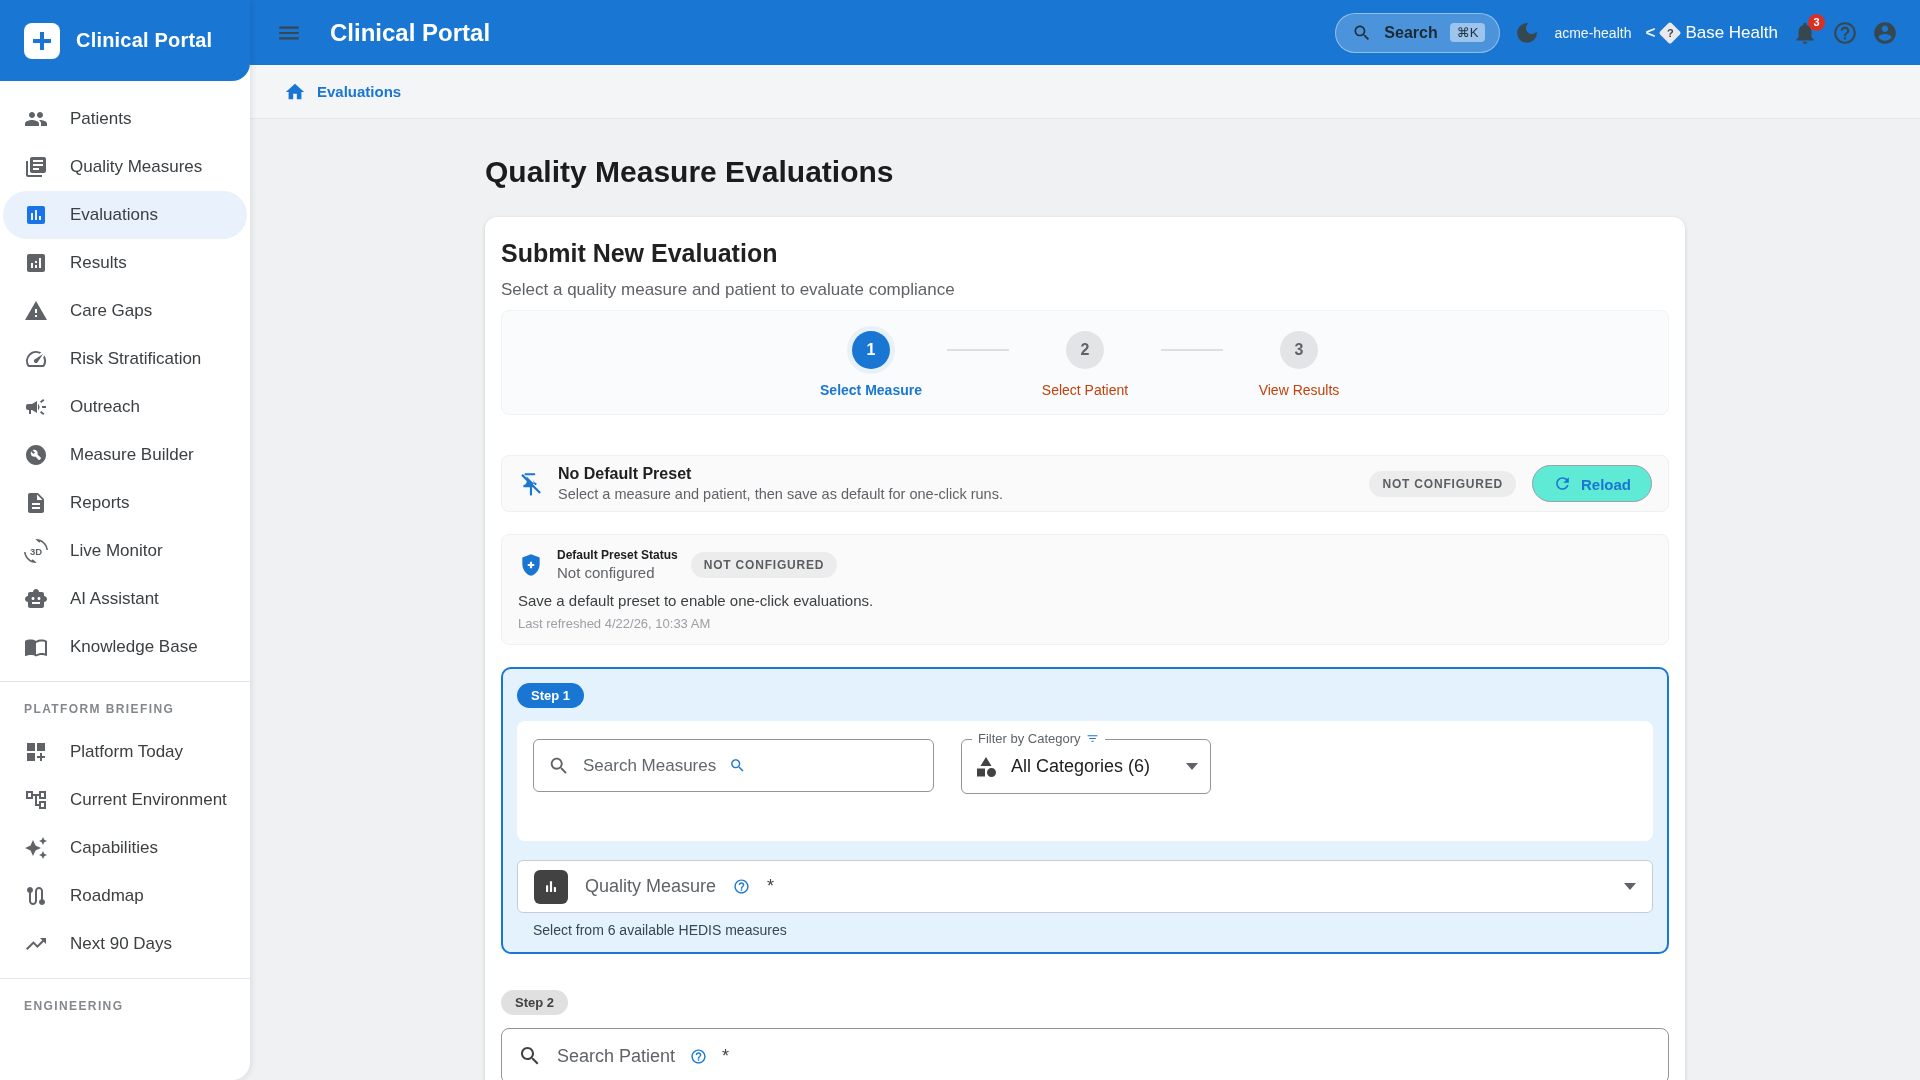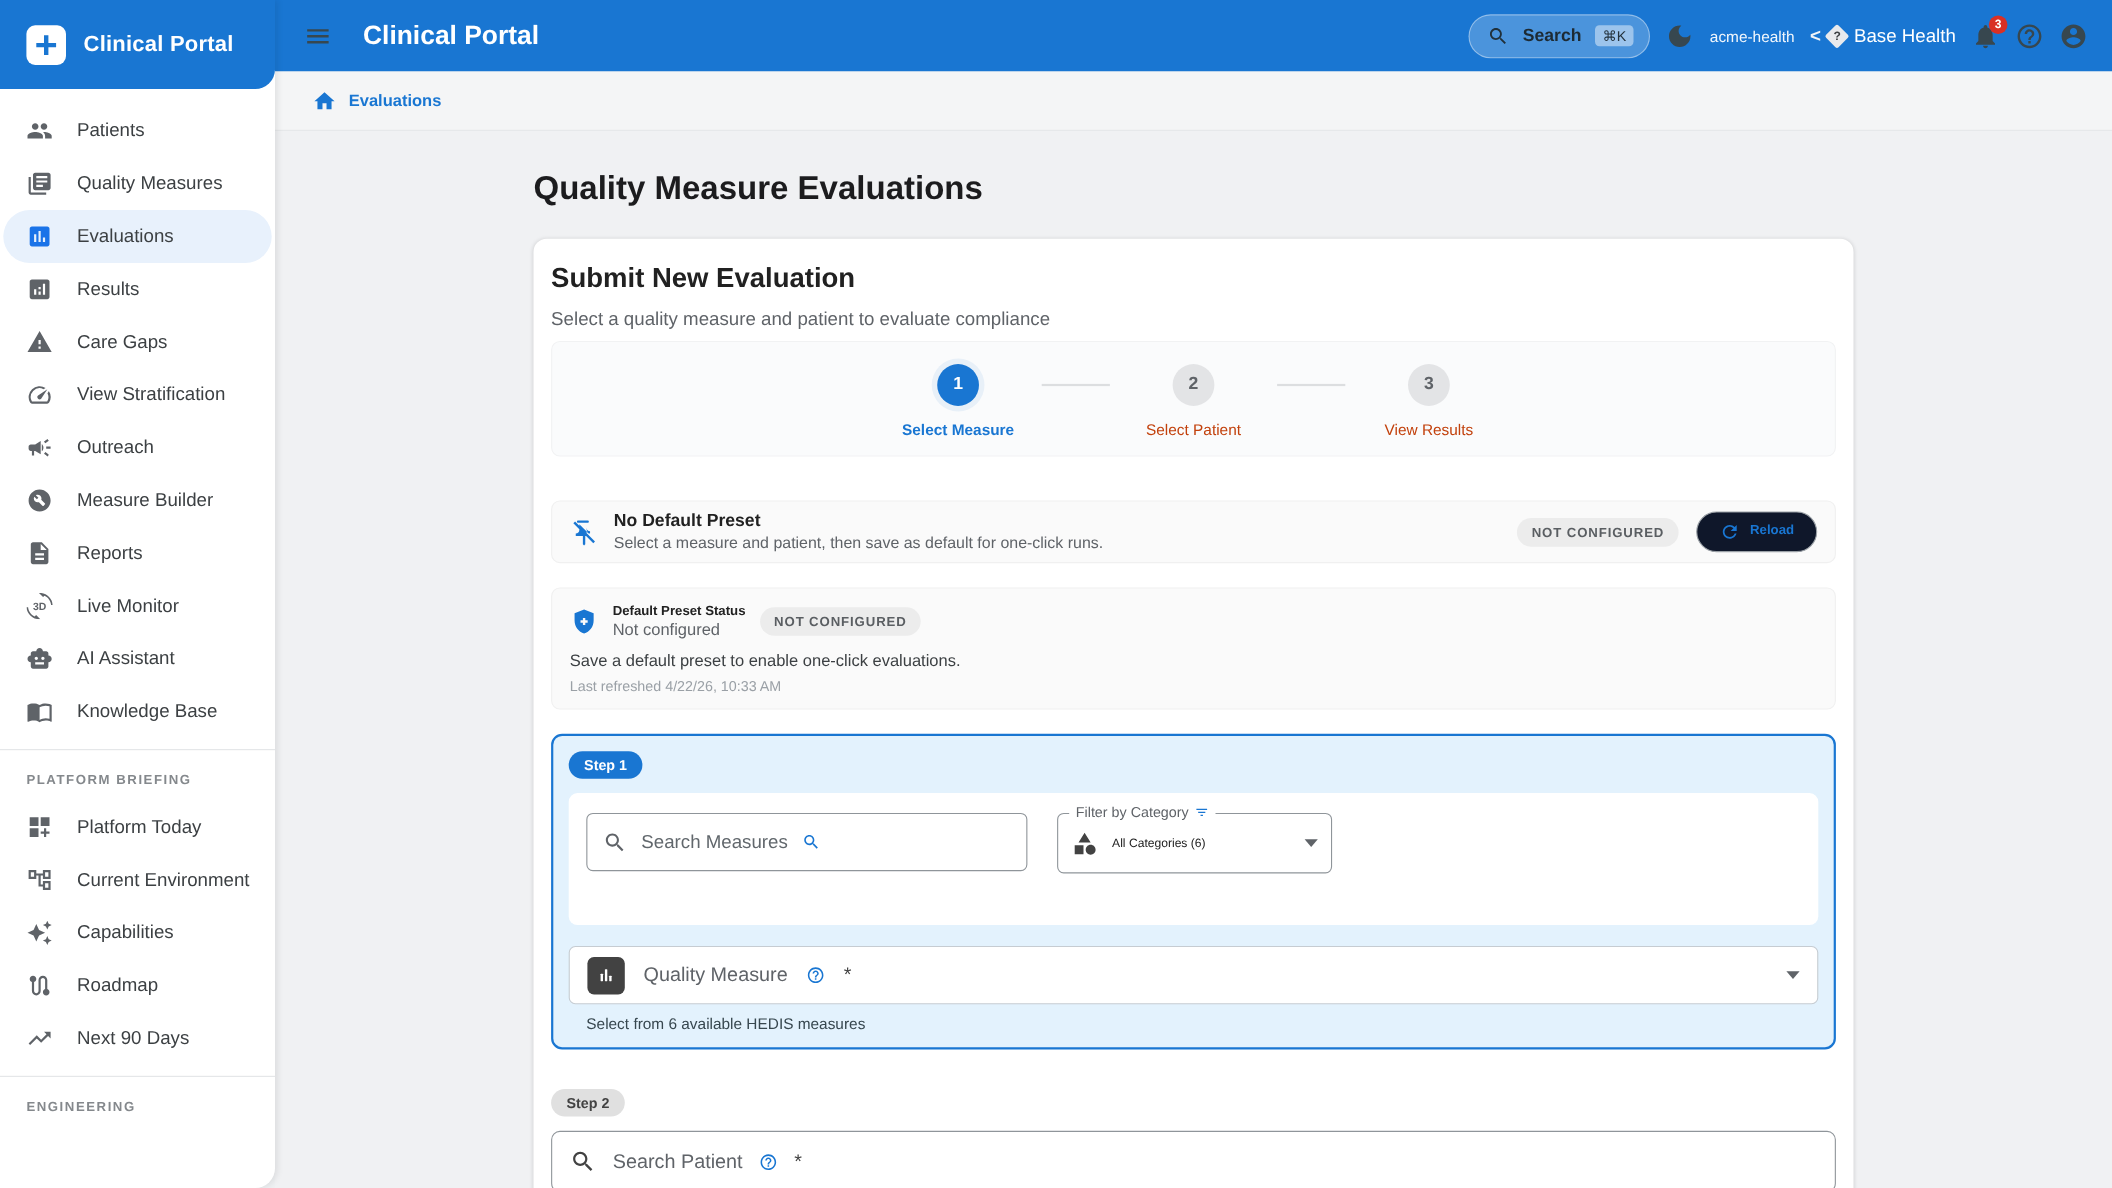--- a/index.html
+++ b/index.html
@@ -84,23 +84,23 @@
   
   .alert-row { display:flex; align-items:center; gap:14px; background:#fafafa;
                border:1px solid #f0f0f0; border-radius:8px; padding:9px 16px;
                margin-bottom:22px; min-height:57px; }
   .alert-row > svg { width:26px; height:26px; color:#1976d2; flex:none; }
   .alert-title { font-size:16px; font-weight:bold; color:#212121; }
   .alert-sub { font-size:14.5px; color:#5f6368; margin-top:3px; }
   .alert-right { margin-left:auto; display:flex; align-items:center; gap:16px; }
   .chip-gray { background:#ececec; color:#5a5e62; font-size:12px; font-weight:bold;
                letter-spacing:.8px; padding:6px 13px; border-radius:14px; white-space:nowrap; }
-  .btn-outlined { display:flex; align-items:flex-start; gap:9px; border:1px solid #9aa0a6;
-                  border-radius:21px; padding:8px 20px; background:#0f172a; color:#1976d2;
-                  font-size:12px; font-weight:bold; cursor:pointer;
+  .btn-outlined { display:flex; align-items:flex-end; gap:9px; border:1px solid #9aa0a6;
+                  border-radius:21px; padding:8px 20px; background:#5eead4; color:#1976d2;
+                  font-size:15px; font-weight:bold; cursor:pointer;
                   font-family:"Liberation Sans",sans-serif; }
   .btn-outlined svg { width:19px; height:19px; }
 
   
   .status-card { background:#fafafa; border:1px solid #f0f0f0; border-radius:8px;
                  padding:13px 16px; margin-bottom:22px; }
   .status-head { display:flex; align-items:center; gap:13px; }
   .status-head > svg { width:26px; height:26px; color:#1976d2; flex:none; }
   .status-title { font-size:12px; font-weight:bold; color:#212121; }
   .status-sub { font-size:15px; color:#5f6368; margin-top:2px; }
@@ -122,21 +122,21 @@
   .field-label { font-size:17px; color:#61676c; }
   .field-suffix-icon { width:17px; height:17px; color:#1976d2; }
   .search-measures { width:401px; }
   .select-filter { position:relative; width:250px; height:55px; border:1px solid #8f959a;
                    border-radius:6px; display:flex; align-items:center; gap:13px;
                    padding:0 12px; cursor:pointer; }
   .notch-label { position:absolute; top:-9px; left:10px; background:#fff; padding:0 6px;
                  font-size:13px; color:#5f6368; display:flex; align-items:center; gap:5px; }
   .notch-label svg { width:13px; height:13px; color:#1976d2; }
   .select-filter svg.cat { width:24px; height:24px; color:#424242; }
-  .select-value { font-size:11px; color:#212121; }
+  .select-value { font-size:18px; color:#212121; }
   .dd-arrow { margin-left:auto; width:0; height:0; border-left:6px solid transparent;
               border-right:6px solid transparent; border-top:7px solid #5f6368; }
 
   .qm-select { margin-top:19px; border:1px solid #c6ccd2; border-radius:6px; background:#fff;
                height:53px; display:flex; align-items:center; gap:17px; padding:0 16px;
                cursor:pointer; }
   .qm-icon { width:34px; height:34px; background:#424242; border-radius:6px; display:flex;
              align-items:center; justify-content:center; flex:none; }
   .qm-icon svg { width:20px; height:20px; color:#fff; }
   .qm-label { font-size:18px; color:#5f6368; }
@@ -189,21 +189,21 @@
     <div class="nav-item">
       <svg viewBox="0 0 24 24" fill="currentColor">
           <path d="M1 21h22L12 2 1 21zm12-3h-2v-2h2v2zm0-4h-2v-4h2v4z"></path>
         </svg>
       <span>Care Gaps</span>
     </div>
     <div class="nav-item">
       <svg viewBox="0 0 24 24" fill="currentColor">
           <path d="M20.38 8.57l-1.23 1.85a8 8 0 0 1-.22 7.58H5.07A8 8 0 0 1 15.58 6.85l1.85-1.23A10 10 0 0 0 3.35 19a2 2 0 0 0 1.72 1h13.85a2 2 0 0 0 1.74-1 10 10 0 0 0-.27-10.44zm-9.79 6.84a2 2 0 0 0 2.83 0l5.66-8.49-8.49 5.66a2 2 0 0 0 0 2.83z"></path>
         </svg>
-      <span>View Stratification</span>
+      <span>Risk Stratification</span>
     </div>
     <div class="nav-item">
       <svg viewBox="0 0 24 24" fill="currentColor">
           <path d="M18 11v2h4v-2h-4zm-2 6.61c.96.71 2.21 1.65 3.2 2.39.4-.53.8-1.07 1.2-1.6-.99-.74-2.24-1.68-3.2-2.4-.4.54-.8 1.08-1.2 1.61zM20.4 5.6c-.4-.53-.8-1.07-1.2-1.6-.99.74-2.24 1.68-3.2 2.4.4.53.8 1.07 1.2 1.6.96-.72 2.21-1.65 3.2-2.4zM4 9c-1.1 0-2 .9-2 2v2c0 1.1.9 2 2 2h1v4h2v-4h1l5 3V6L8 9H4zm11.5 3c0-1.33-.58-2.53-1.5-3.35v6.69c.92-.81 1.5-2.01 1.5-3.34z"></path>
         </svg>
       <span>Outreach</span>
     </div>
     <div class="nav-item">
       <svg viewBox="0 0 24 24" fill="currentColor">
           <path d="M12 2C6.48 2 2 6.48 2 12s4.48 10 10 10 10-4.48 10-10S17.52 2 12 2zm4.9 13.49l-1.4 1.4c-.2.2-.51.2-.71 0l-3.41-3.41c-1.22.43-2.64.17-3.62-.81-1.11-1.11-1.3-2.79-.59-4.1l2.35 2.35 1.41-1.41-2.35-2.34c1.32-.71 2.99-.52 4.1.59.98.98 1.24 2.4.81 3.62l3.41 3.41c.2.19.2.51 0 .7z"></path>

